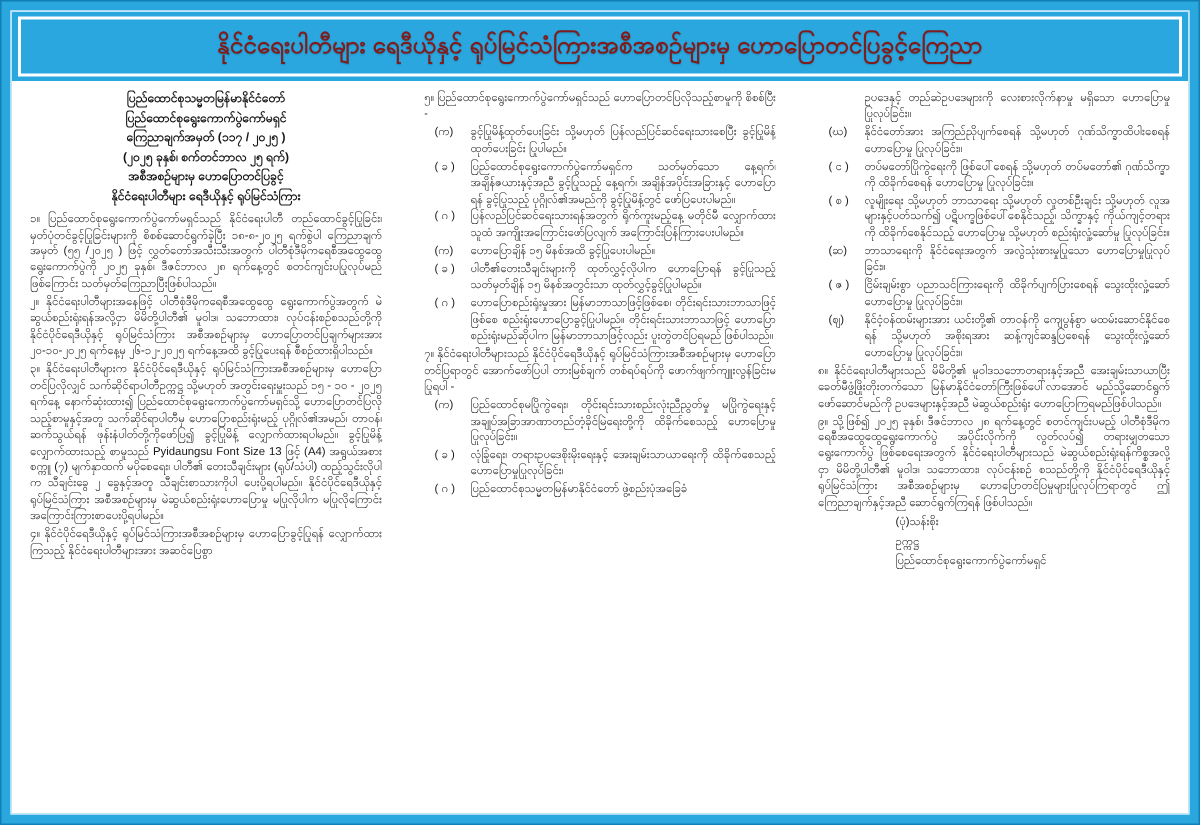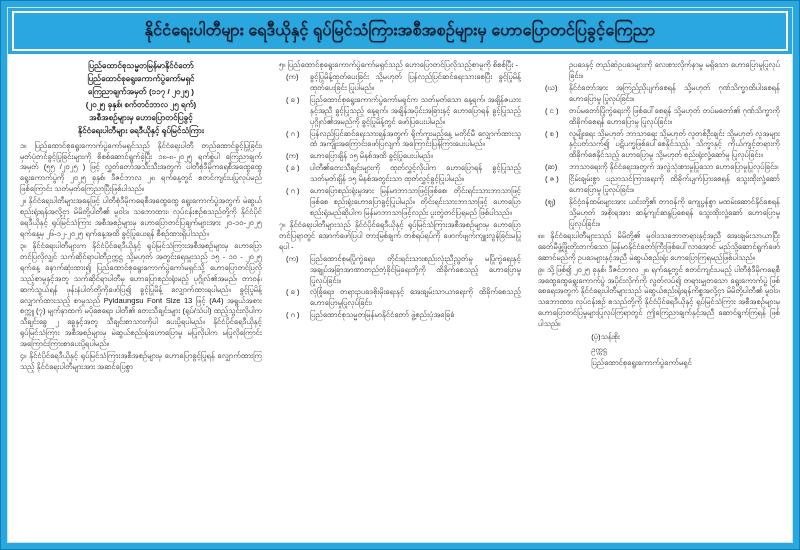--- a/index.html
+++ b/index.html
@@ -23,31 +23,31 @@
     height:46px;
     flex:0 0 46px;
     padding:3px 4px;
   }
   .header-box {
     border:2px solid #ffffff;
     height:100%;
     display:flex; align-items:center; justify-content:center;
   }
   .header-title {
-    color:#0f172a;
+    color:#7f1d1d;
     font-weight:bold;
     font-size:16px;
     letter-spacing:0.2px;
     white-space:nowrap;
     text-shadow:0 1px 1px rgba(0,60,90,0.25);
   }
   .content {
     flex:1 1 auto;
     display:flex;
-    gap:17px;
+    gap:28px;
     padding:6px 12px 8px 12px;
     overflow:hidden;
   }
   .doc-col {
     flex:1 1 0;
     min-width:0;
     font-size:7.6px;
     line-height:1.44;
     color:#161616;
     text-align:justify;

